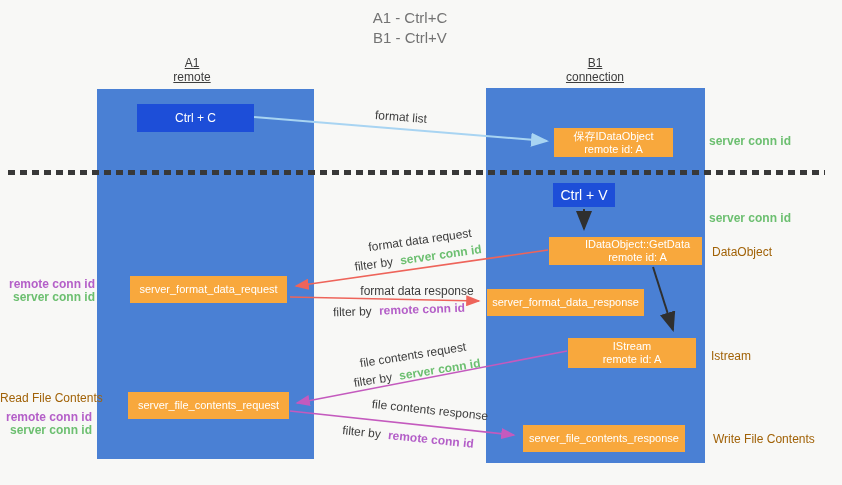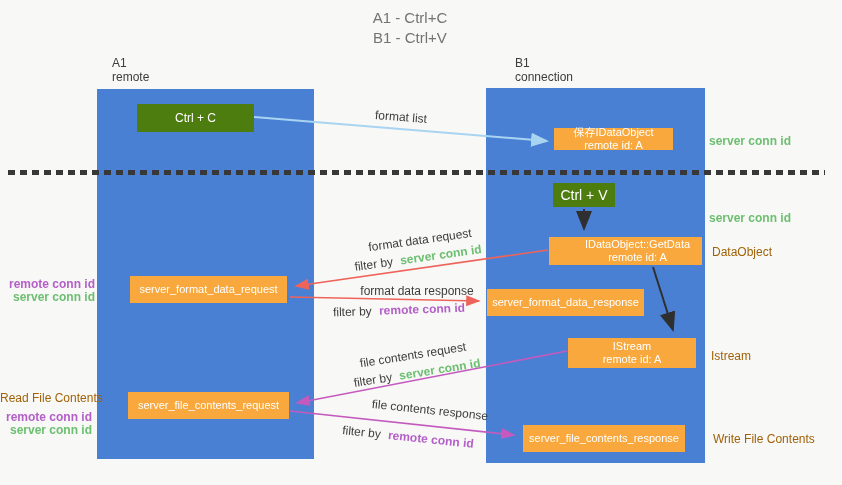--- a/index.html
+++ b/index.html
@@ -6,33 +6,33 @@
   body{font-family:"Liberation Sans","DejaVu Sans",sans-serif;background:#f8f8f6;}
   .canvas{position:relative;width:842px;height:485px;background:#f8f8f6;overflow:hidden;}
 
   .title{position:absolute;left:0;top:8px;width:820px;text-align:center;
          font-size:15px;line-height:20px;color:#737373;z-index:2;}
 
   .lane{position:absolute;background:#4a80d4;z-index:1;}
   .lane-left{left:97px;top:89px;width:217px;height:370px;}
   .lane-right{left:486px;top:88px;width:219px;height:375px;}
 
-  .lane-header{position:absolute;text-align:left;font-size:12px;line-height:14px;
-               color:#3c3c3c;z-index:2;}
+  .lane-header{position:absolute;text-align:center;font-size:12px;line-height:14px;
+               color:#3c3c3c;z-index:2;text-decoration:underline;}
   .lh-left{left:112px;top:56px;width:160px;}
   .lh-right{left:515px;top:56px;width:160px;}
 
   .divider{position:absolute;left:8px;top:170px;width:817px;height:5px;z-index:5;
            background:repeating-linear-gradient(90deg,#383838 0 7px,rgba(0,0,0,0) 7px 12px);}
 
   svg.arrows{position:absolute;left:0;top:0;z-index:4;pointer-events:none;}
 
   .node{position:absolute;display:flex;flex-direction:column;align-items:center;
         justify-content:center;color:#ffffff;text-align:center;z-index:6;}
-  .node.green{background:#4d7c0f;font-size:12px;}
+  .node.green{background:#1d4ed8;font-size:12px;}
   .node.orange{background:#f8a83d;font-size:11px;line-height:13px;}
 
   .side-label{position:absolute;font-size:12px;color:#a16207;white-space:nowrap;z-index:6;}
   .side-label.right-align{text-align:right;}
   .green-text{color:#6cbf70;font-weight:bold;}
   .purple-text{color:#b45fc8;font-weight:bold;}
 
   .mlabel{position:absolute;font-size:12px;color:#3d3d3d;white-space:nowrap;z-index:6;
           transform-origin:center center;}
   .mlabel span + span{margin-left:4px;}
@@ -82,21 +82,21 @@
     <line x1="548" y1="250" x2="296" y2="286" stroke="#ee645a" stroke-width="1.6" marker-end="url(#mred)"></line>
     <line x1="290" y1="297" x2="479" y2="301" stroke="#ee645a" stroke-width="1.6" marker-end="url(#mred)"></line>
     <line x1="567" y1="351" x2="297" y2="403" stroke="#c45abe" stroke-width="1.6" marker-end="url(#mmag)"></line>
     <line x1="290" y1="411" x2="514" y2="435" stroke="#c45abe" stroke-width="1.6" marker-end="url(#mmag)"></line>
   </svg>
 
   <div class="node green" style="left:137px;top:104px;width:117px;height:28px;">
     <span>Ctrl + C</span>
   </div>
 
-  <div class="node orange" style="left:554px;top:128px;width:119px;height:22px;">
+  <div class="node orange" style="left:554px;top:128px;width:119px;height:29px;">
     <span>保存IDataObject</span>
     <span>remote id: A</span>
   </div>
 
   <div class="node green" style="left:553px;top:183px;width:62px;height:24px;font-size:14px;">
     <span>Ctrl + V</span>
   </div>
 
   <div class="node orange" style="left:549px;top:237px;width:129px;height:28px;padding-left:24px;">
     <span>IDataObject::GetData</span>

